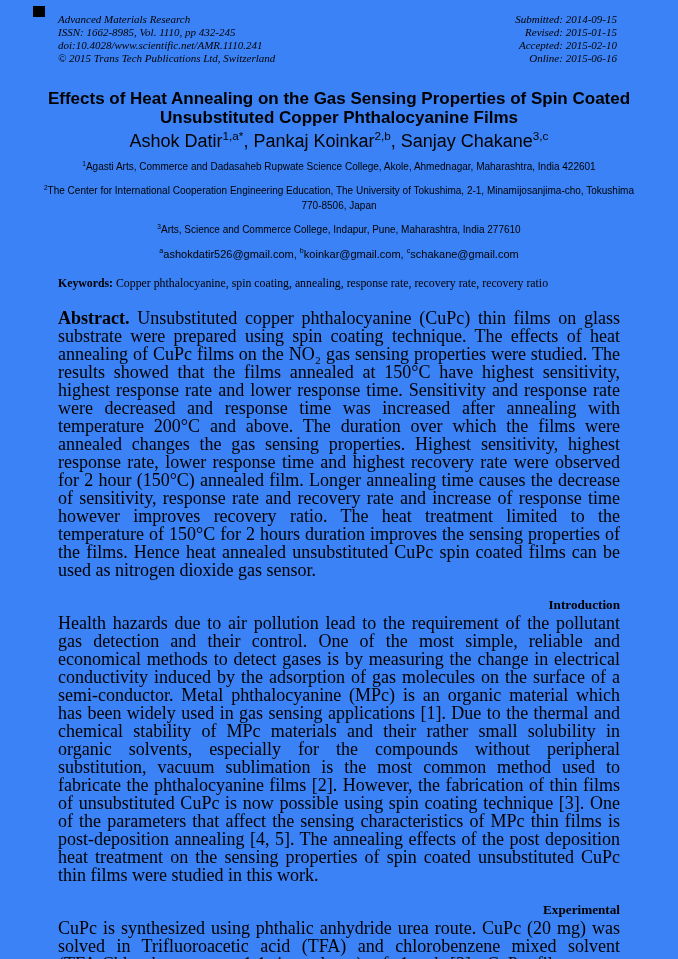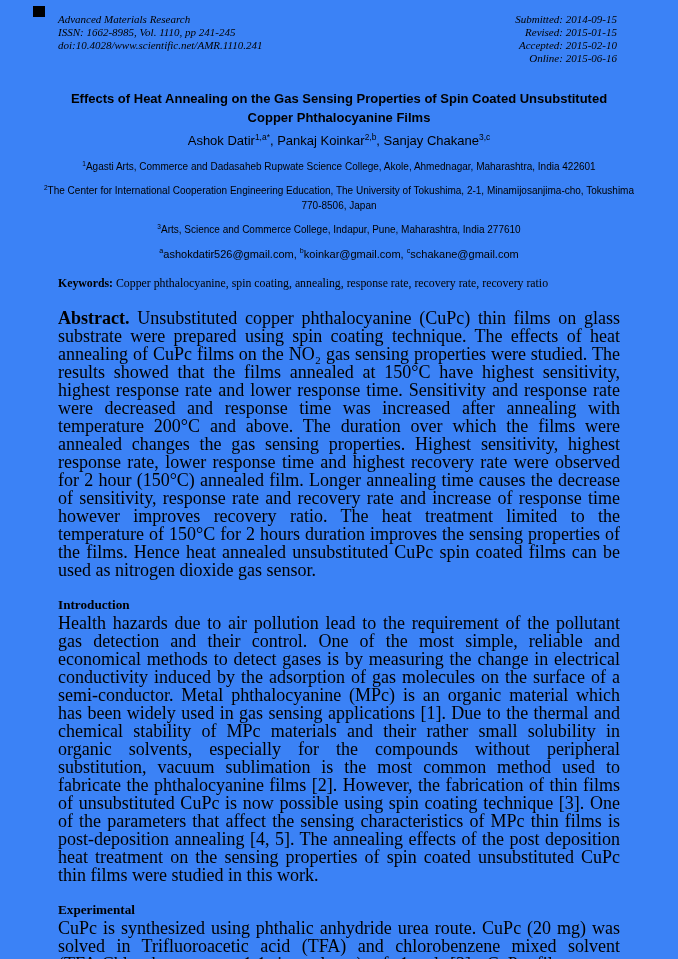--- a/index.html
+++ b/index.html
@@ -33,28 +33,28 @@
     font-size: 11px;
     line-height: 13px;
   }
   .pub-right { text-align: right; font-style: italic; }
   .title {
     margin: 24px auto 0;
     max-width: 585px;
     text-align: center;
     font-family: "Liberation Sans", sans-serif;
     font-weight: bold;
-    font-size: 13px;
+    font-size: 17px;
     line-height: 19px;
   }
   .authors {
     margin-top: 5px;
     text-align: center;
     font-family: "Liberation Sans", sans-serif;
-    font-size: 13px;
+    font-size: 18px;
     line-height: 18px;
   }
   sup {
     font-size: 0.65em;
     line-height: 0;
   }
   .affiliation {
     margin: 9px auto 0;
     max-width: 600px;
     text-align: center;
@@ -88,35 +88,36 @@
     margin: 0;
   }
   .abstract-block { margin-top: 17px; }
   .abstract-label { font-weight: bold; }
   h2.section-heading {
     margin: 17px 58px 0;
     font-family: "Liberation Serif", serif;
     font-weight: bold;
     font-size: 13.2px;
     line-height: 18px;
-    text-align: left;
+    text-align: right;
   }
 </style>
 </head>
 <body>
 
 <div class="page">
 
   <div class="corner-mark"></div>
 
   <div class="pub-header">
     <div class="pub-left">
       <div>Advanced Materials Research</div>
-      <div>ISSN: 1662-8985, Vol. 1110, pp 241-245</div>
+      <div>ISSN: 1662-8985, Vol. 1110, pp 432-245</div>
       <div>doi:10.4028/www.scientific.net/AMR.1110.241</div>
+      <div>© 2015 Trans Tech Publications Ltd, Switzerland</div>
     </div>
     <div class="pub-right">
       <div>Submitted: 2014-09-15</div>
       <div>Revised: 2015-01-15</div>
       <div>Accepted: 2015-02-10</div>
       <div>Online: 2015-06-16</div>
     </div>
   </div>
 
   <h1 class="title">Effects of Heat Annealing on the Gas Sensing Properties of Spin Coated Unsubstituted Copper Phthalocyanine Films</h1>

